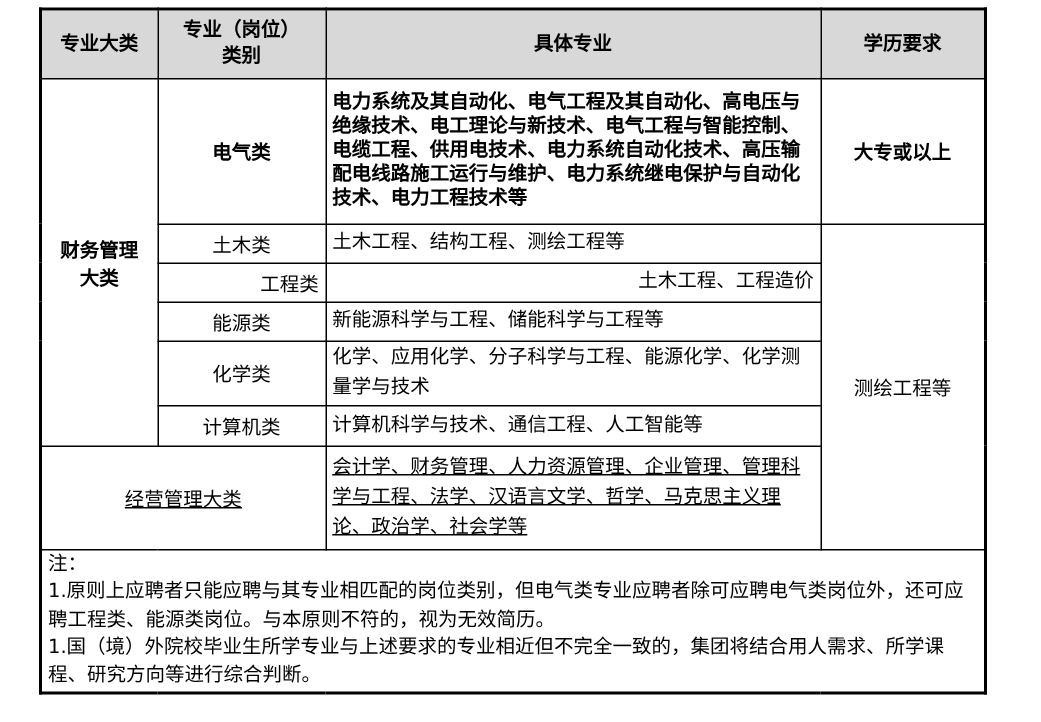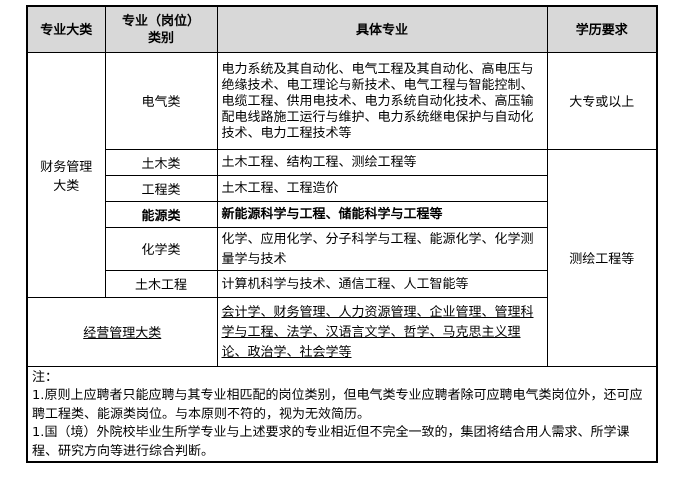--- a/index.html
+++ b/index.html
@@ -34,24 +34,24 @@
     line-height: 17px;
   }
   .center { text-align: center; }
   .pre { white-space: pre-line; }
   .majors {
     text-align: left;
     padding: 2px 7px;
     line-height: 20px;
   }
   .majors-dense { line-height: 16px; }
-  .row-electrical td { height: 97px; }
+  .row-electrical td { height: 97px; font-weight: bold; }
   .row-civil td { height: 26px; }
-  .row-engineering td { height: 26px; }
-  .row-energy td { height: 26px; font-weight: bold; }
+  .row-engineering td { height: 26px; text-align: right; }
+  .row-energy td { height: 26px; }
   .row-chemistry td { height: 40px; }
   .row-computer td { height: 27px; }
   .row-management td { height: 69px; text-decoration: underline; }
   .note-cell {
     vertical-align: top;
     text-align: left;
     padding: 2px 6px;
     line-height: 18.5px;
     height: 90px;
   }
@@ -101,21 +101,21 @@
       <td class="center">能源类</td>
       <td class="majors">新能源科学与工程、储能科学与工程等</td>
     </tr>
 
     <tr class="row-chemistry">
       <td class="center">化学类</td>
       <td class="majors">化学、应用化学、分子科学与工程、能源化学、化学测量学与技术</td>
     </tr>
 
     <tr class="row-computer">
-      <td class="center">土木工程</td>
+      <td class="center">计算机类</td>
       <td class="majors">计算机科学与技术、通信工程、人工智能等</td>
     </tr>
 
     <tr class="row-management">
       <td class="center" colspan="2">经营管理大类</td>
       <td class="majors">会计学、财务管理、人力资源管理、企业管理、管理科学与工程、法学、汉语言文学、哲学、马克思主义理论、政治学、社会学等</td>
     </tr>
 
     <tr>
       <td class="note-cell" colspan="4">

